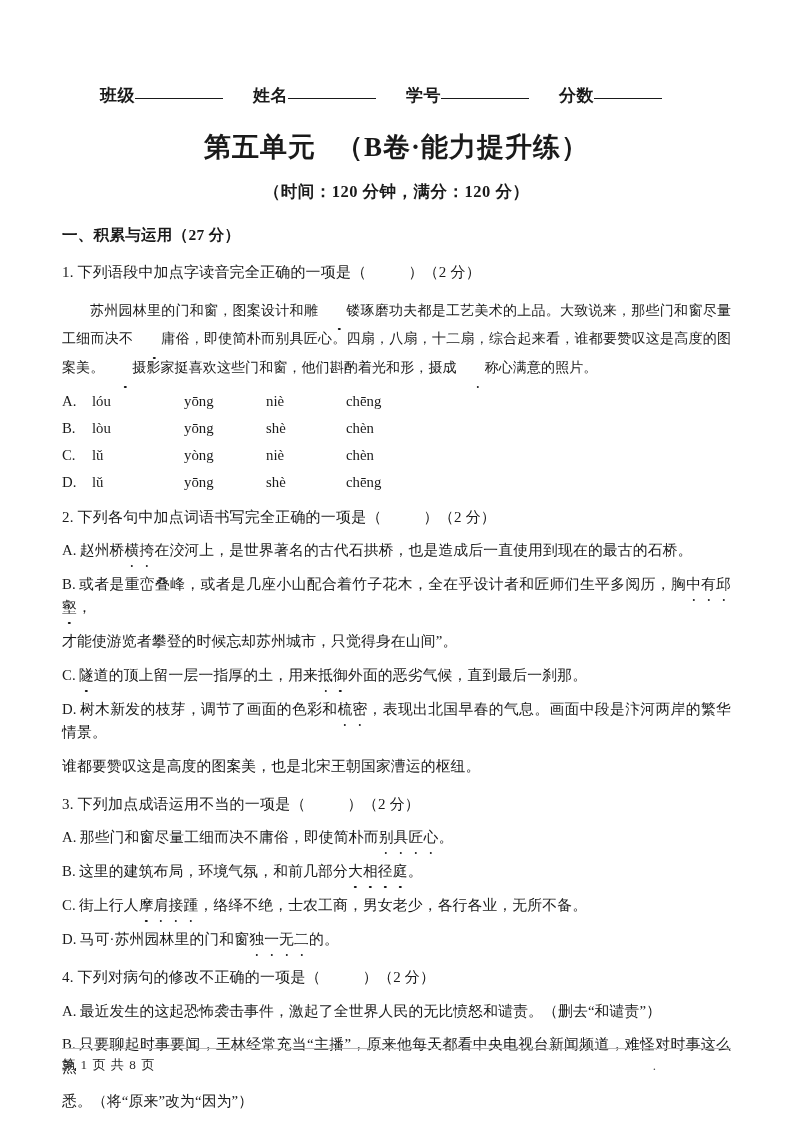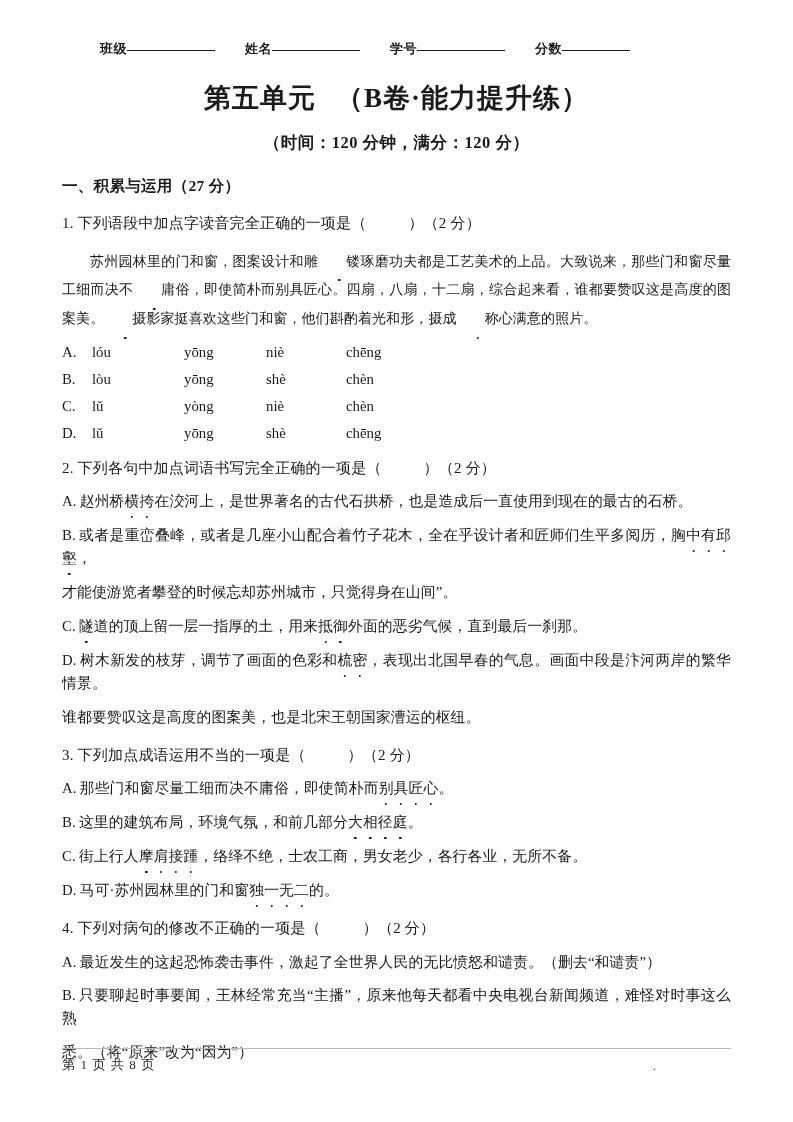--- a/index.html
+++ b/index.html
@@ -20,24 +20,24 @@
     position: absolute;
     left: 0; top: 0;
     width: 793px;
     height: 1122px;
     box-sizing: border-box;
     padding: 0 62px;
   }
 
   
   .info-line {
-    margin-top: 40px;
+    margin-top: 84px;
     display: flex;
     align-items: flex-start;
-    font-size: 13px;
+    font-size: 17px;
     font-weight: bold;
     letter-spacing: 0.5px;
     padding-left: 38px;
   }
   .info-item {
     display: inline-flex;
     align-items: baseline;
     white-space: nowrap;
   }
   .info-item + .info-item { margin-left: 30px; }

